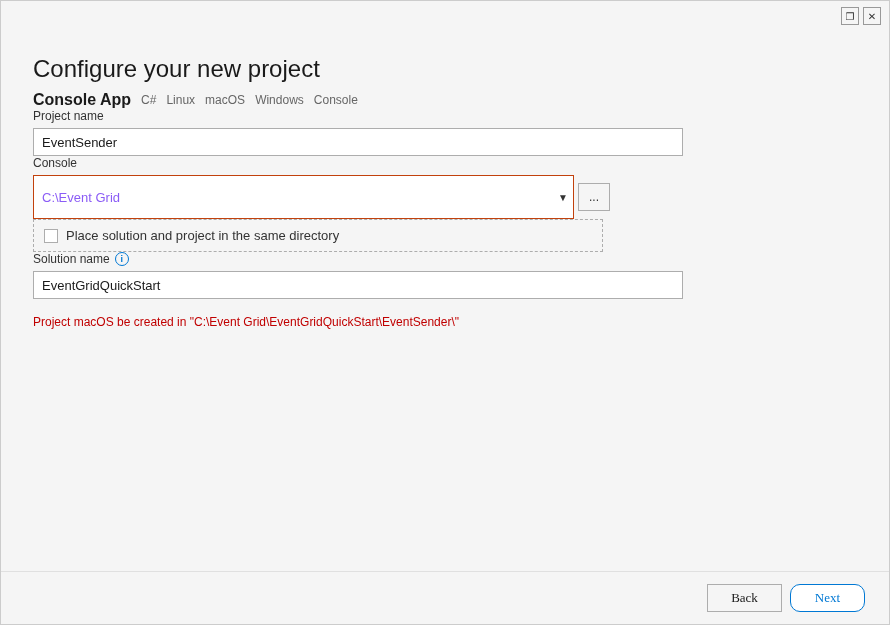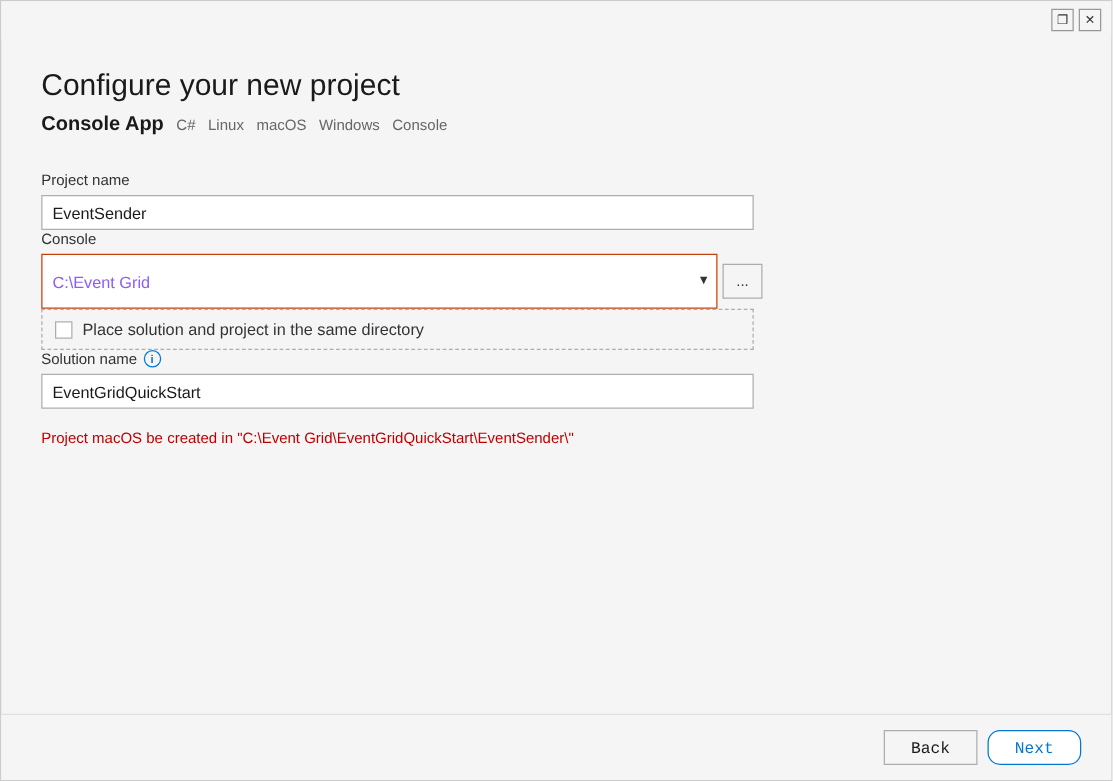--- a/index.html
+++ b/index.html
@@ -62,21 +62,20 @@
       font-size: 24px;
       font-weight: 300;
       color: #1a1a1a;
       margin-bottom: 8px;
     }
 
     .subtitle-row {
       display: flex;
       align-items: center;
       gap: 10px;
-      margin-bottom: 28px;
     }
 
     .subtitle-main {
       font-size: 16px;
       font-weight: 600;
       color: #1a1a1a;
     }
 
     .tag {
       font-size: 12px;
@@ -104,21 +103,21 @@
       color: #0078d4;
       font-size: 9px;
       display: inline-flex;
       align-items: center;
       justify-content: center;
       font-weight: bold;
       cursor: pointer;
     }
 
     .form-input {
-      width: 570px;
+      width: 650px;
       height: 28px;
       border: 1px solid #adadad;
       background: #fff;
       padding: 4px 8px;
       font-size: 13px;
       font-family: "Segoe UI", sans-serif;
       color: #1a1a1a;
       outline: none;
     }
 
@@ -220,21 +219,21 @@
       background: #f5f5f5;
       border-top: 1px solid #e0e0e0;
     }
 
     .footer-btn {
       min-width: 75px;
       height: 28px;
       border: 1px solid #adadad;
       background: #f5f5f5;
       font-size: 13px;
-      font-family: Liberation Mono, monospace;
+      font-family: Liberation Serif, serif;
       cursor: pointer;
       padding: 0 4px;
       color: #1a1a1a;
     }
 
     .footer-btn.primary {
       background: #fff;
       border-color: #0078d4;
       color: #0078d4;
       border-radius: 10px;

